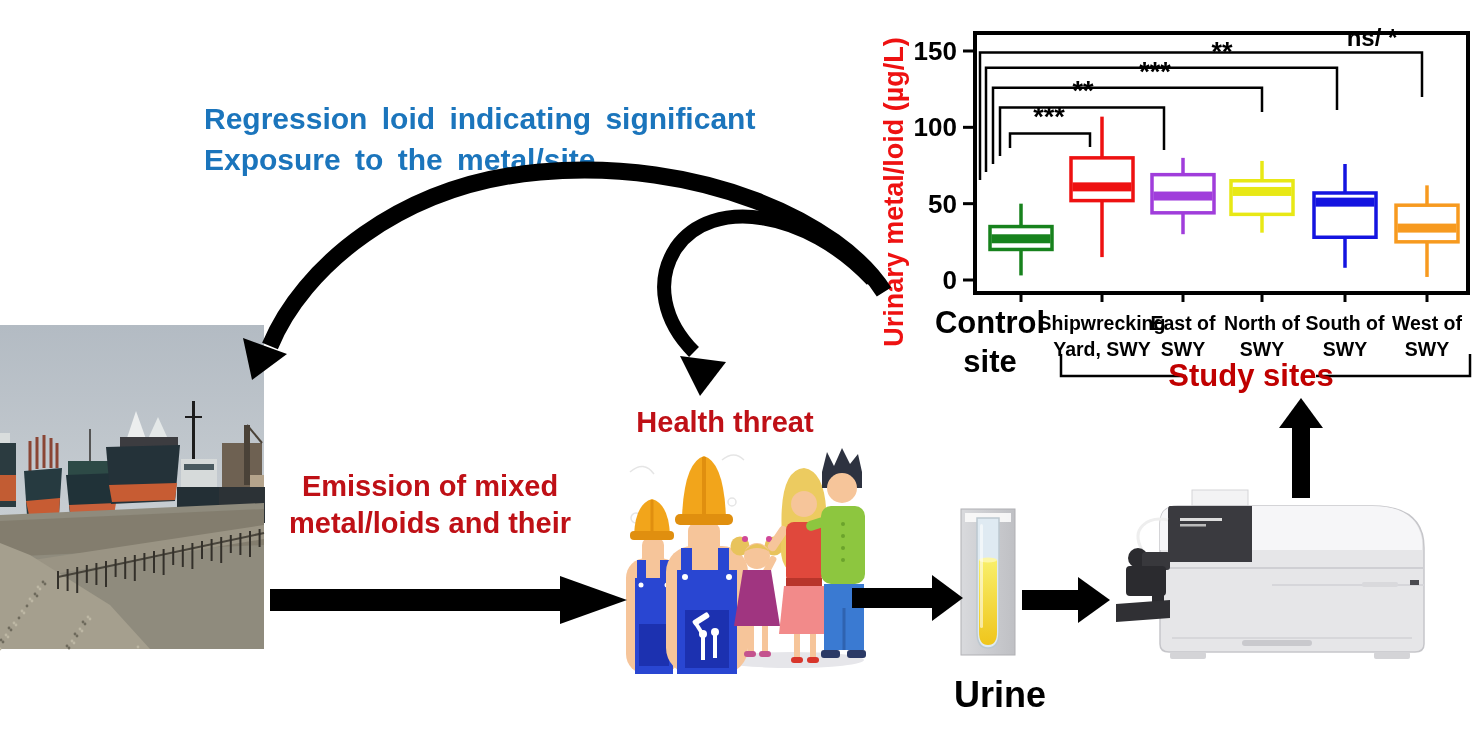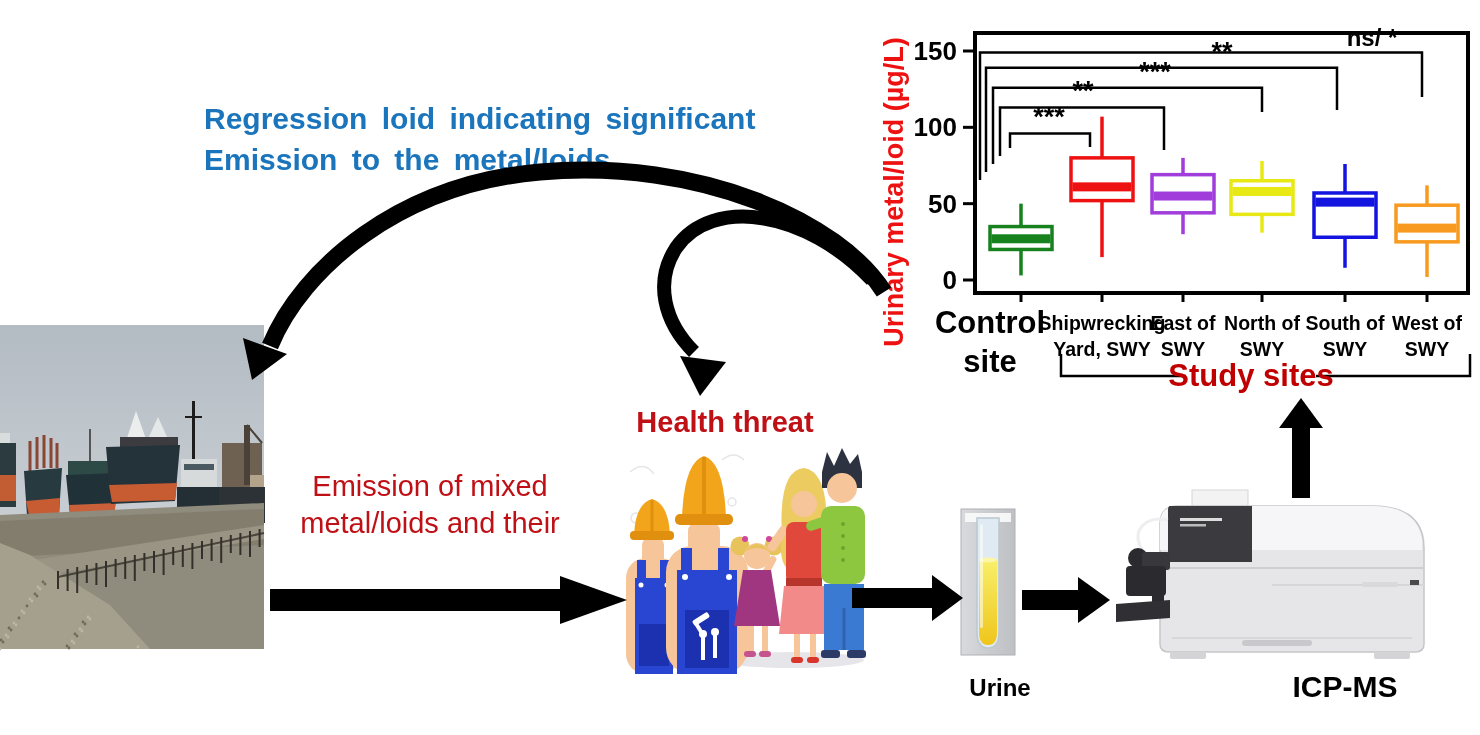--- a/index.html
+++ b/index.html
@@ -2,36 +2,36 @@
 <html><head>
 <meta charset="utf-8">
 <style>
   html,body{margin:0;padding:0;background:#fff;}
   .canvas{position:relative;width:1480px;height:735px;background:#fff;overflow:hidden;
           font-family:"Liberation Sans",sans-serif;}
   .abs{position:absolute;}
   .headline{left:204px;top:98px;width:660px;font-size:30px;font-weight:bold;
             line-height:41px;word-spacing:6px;letter-spacing:0px;}
   .emission{left:250px;top:468px;width:360px;text-align:center;font-size:29px;
-            font-weight:normal;line-height:37px;}
+            font-weight:bold;line-height:37px;}
   .health{left:585px;top:406px;width:280px;text-align:center;font-size:29px;font-weight:bold;}
-  .caption{font-size:24px;font-weight:bold;color:#000;text-align:center;}
+  .caption{font-size:36px;font-weight:bold;color:#000;text-align:center;}
   .urine-cap{left:944px;top:674px;width:112px;}
   .icpms-cap{left:1230px;top:670px;width:230px;font-size:30px;}
   svg{display:block;overflow:visible;}
   svg text{font-family:"Liberation Sans",sans-serif;}
 </style>
 </head>
 <body>
 
 <div class="canvas">
 
   <div class="abs headline" id="headline" style="color: rgb(27, 117, 188);">
     <div>Regression loid indicating significant</div>
-    <div>Emission to the metal/loids</div>
+    <div>Exposure to the metal/site</div>
   </div>
 
   <svg class="abs" id="photo-svg" style="left:0;top:325px;" width="264" height="324" viewBox="0 0 264 324">
     <defs>
       <linearGradient id="skyG" x1="0" y1="0" x2="0" y2="1">
         <stop offset="0" stop-color="#b3bbc3"></stop>
           <stop offset="0.55" stop-color="#c6ccd1"></stop>
         <stop offset="1" stop-color="#cfd4d7"></stop>
       </linearGradient>
     </defs>
@@ -279,21 +279,20 @@
       <path d="M30,62 C18,40 36,28 56,32" stroke="#eeeeee" stroke-width="3" fill="none"></path>
       <circle cx="26" cy="70" r="10" fill="#2b2b2f"></circle>
       <rect x="30" y="64" width="28" height="18" rx="3" fill="#38383c"></rect>
       <rect x="14" y="78" width="40" height="30" rx="4" fill="#2b2b2f"></rect>
       <rect x="40" y="106" width="12" height="10" fill="#2b2b2f"></rect>
       <path d="M4,116 L58,112 L58,130 L4,134 Z" fill="#303034"></path>
     </g>
     <rect x="58" y="164" width="36" height="7" rx="2" fill="#d4d4d7"></rect>
     <rect x="262" y="164" width="36" height="7" rx="2" fill="#d4d4d7"></rect>
   </svg>
-  <div class="abs caption icpms-cap">ICP-MS</div>
 
   <svg class="abs" id="chart-svg" style="left:870px;top:0;" width="610" height="400" viewBox="870 0 610 400">
       <rect x="975" y="33" width="493" height="260" fill="#fff" stroke="#000" stroke-width="4"></rect>
       <line x1="963" y1="280" x2="975" y2="280" stroke="#000" stroke-width="3"></line>
       <text x="957" y="289" font-size="26" font-weight="bold" fill="#000" text-anchor="end">0</text>
       <line x1="963" y1="203.66500000000002" x2="975" y2="203.66500000000002" stroke="#000" stroke-width="3"></line>
       <text x="957" y="212.66500000000002" font-size="26" font-weight="bold" fill="#000" text-anchor="end">50</text>
       <line x1="963" y1="127.33000000000001" x2="975" y2="127.33000000000001" stroke="#000" stroke-width="3"></line>
       <text x="957" y="136.33" font-size="26" font-weight="bold" fill="#000" text-anchor="end">100</text>
       <line x1="963" y1="50.995000000000005" x2="975" y2="50.995000000000005" stroke="#000" stroke-width="3"></line>

